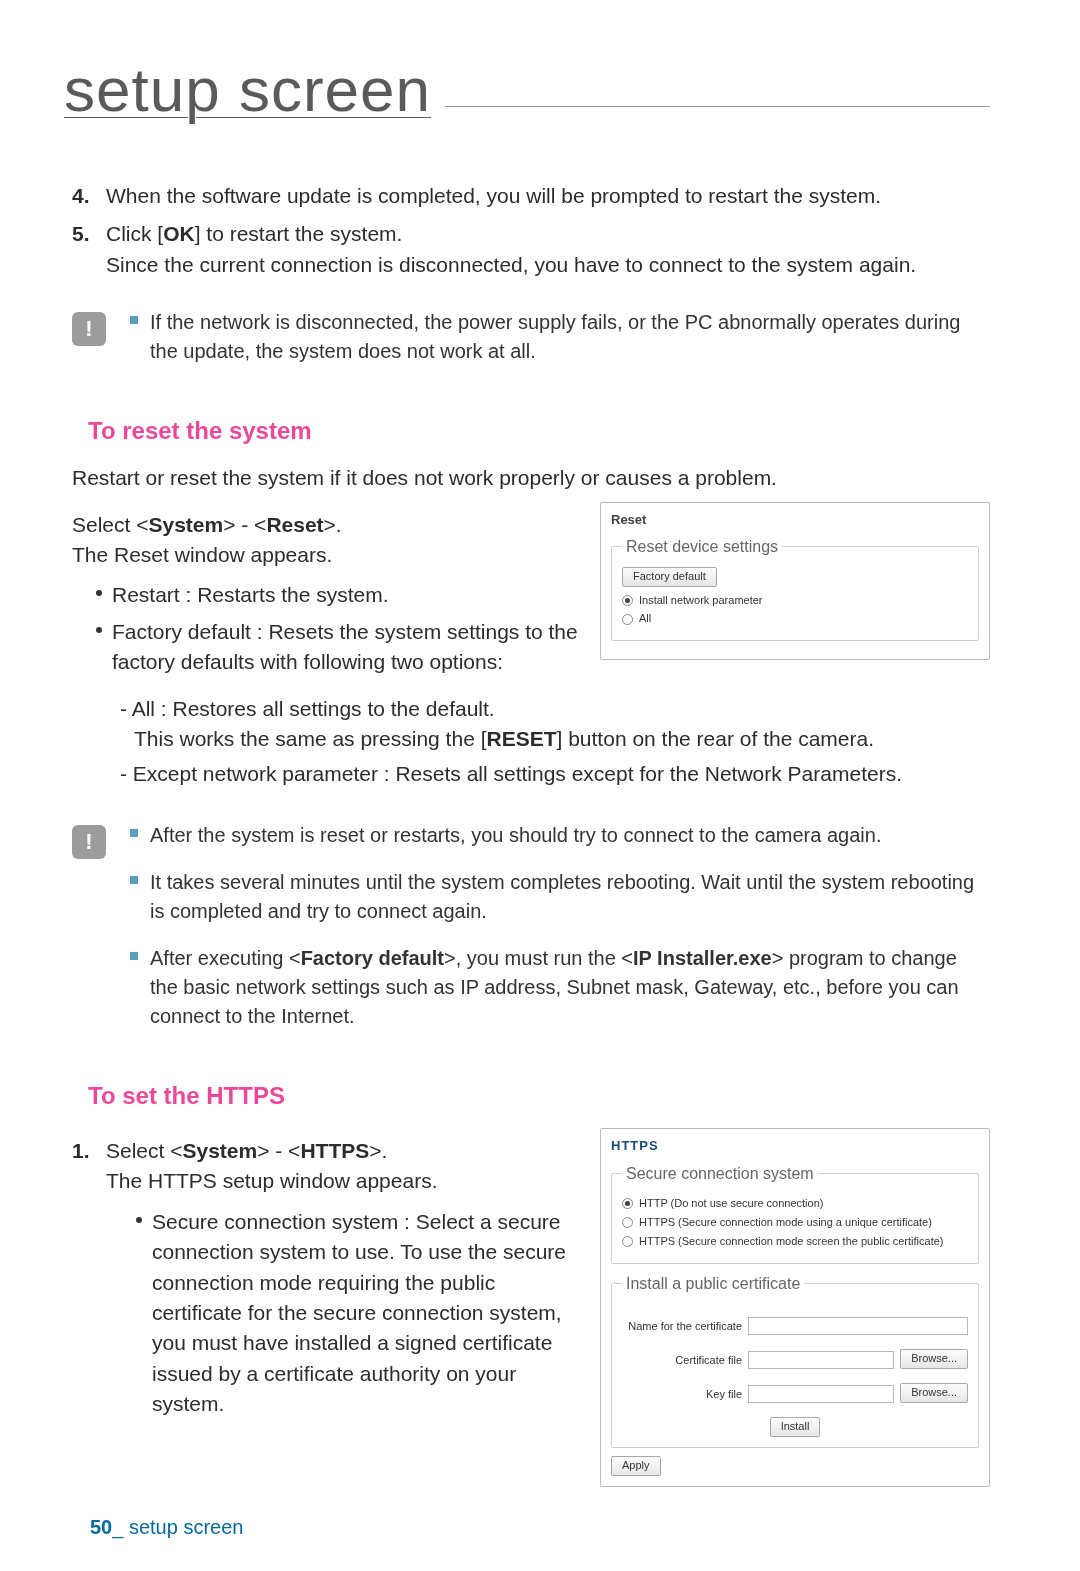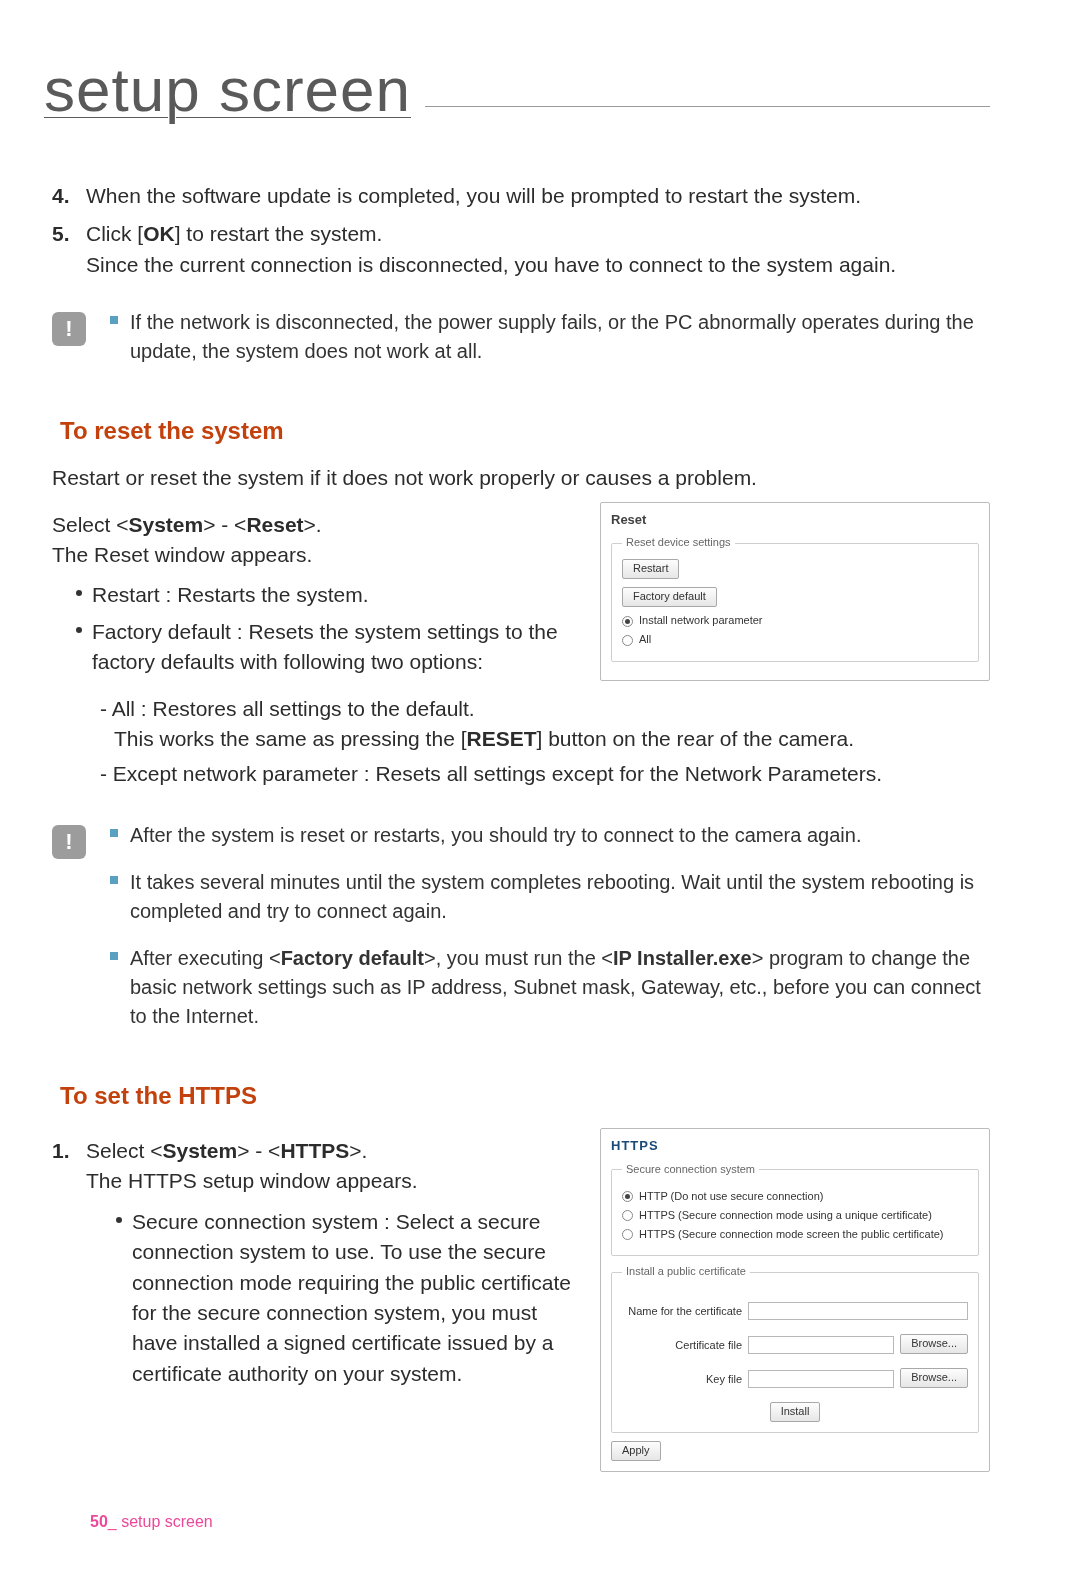--- a/index.html
+++ b/index.html
@@ -1,17 +1,17 @@
 <!DOCTYPE html>
 <html><head>
 <meta charset="utf-8">
 <style>
   * { box-sizing: border-box; margin: 0; padding: 0; }
   html, body { width: 1080px; background: #fff; font-family: Arial, Helvetica, sans-serif; color: #222; }
-  .page { width: 1080px; min-height: 1571px; padding: 54px 90px 40px 44px; position: relative; }
+  .page { width: 1080px; min-height: 1571px; padding: 54px 90px 40px 64px; position: relative; }
   .title-row { display: flex; align-items: baseline; gap: 14px; margin-bottom: 8px; }
   .title {
     font-family: Arial, Helvetica, sans-serif;
     font-weight: 300;
     font-size: 62px;
     letter-spacing: 1px;
     color: #5a5a5a;
     text-decoration: underline;
     text-underline-offset: 6px;
     text-decoration-thickness: 1px;
@@ -34,21 +34,21 @@
     width: 34px; height: 34px; border-radius: 6px; background: #9c9c9c;
     display: flex; align-items: center; justify-content: center; flex: none;
     margin-top: 4px;
   }
   .caution-icon span { color: #fff; font-weight: bold; font-size: 22px; }
   .caution-list { flex: 1; }
   .caution-item { display: flex; gap: 12px; margin-bottom: 18px; font-size: 20px; color: #333; }
   .caution-bullet { width: 8px; height: 8px; background: #5aa0c3; margin-top: 8px; flex: none; }
   .caution-text { flex: 1; }
 
-  .h2 { font-weight: bold; font-size: 24px; margin: 6px 0 14px 8px; color: #c2410c; }
+  .h2 { font-weight: bold; font-size: 24px; margin: 6px 0 14px 16px; color: #ec4899; }
   .para { margin: 8px 0; }
 
   .two-col { display: flex; gap: 22px; align-items: flex-start; }
   .two-col .left { flex: 1; }
   .two-col .right { flex: none; width: 390px; }
 
   .bullet-list { margin: 10px 0; }
   .bullet-item { display: flex; gap: 10px; margin: 6px 0; }
   .bullet-dot { width: 6px; height: 6px; border-radius: 50%; background: #333; margin-top: 10px; flex: none; }
   .bullet-text { flex: 1; }
@@ -58,37 +58,37 @@
 
   
   .ui-panel {
     border: 1px solid #bbb; border-radius: 2px; background: #fff;
     font-size: 12px; color: #333; padding: 8px 10px 10px 10px;
   }
   .ui-panel .panel-title { font-weight: bold; font-size: 13px; margin-bottom: 6px; color: #414141; }
   .ui-fieldset {
     border: 1px solid #cfcfcf; border-radius: 2px; padding: 8px 10px 10px 10px; margin-bottom: 8px;
   }
-  .ui-legend { font-size: 11px; padding: 0 4px; color: #666; }
+  .ui-legend { font-size: 16px; padding: 0 4px; color: #666; }
   .ui-btn {
     display: inline-block; border: 1px solid #a8a8a8; background: linear-gradient(#fdfdfd,#e6e6e6);
     padding: 1px 10px; font-size: 11px; border-radius: 2px; color: #333;
   }
   .ui-radio-row { display: flex; align-items: center; gap: 6px; margin: 3px 0; font-size: 11px; }
   .ui-radio {
     width: 11px; height: 11px; border-radius: 50%; border: 1px solid #888; flex: none;
     display: flex; align-items: center; justify-content: center;
   }
   .ui-radio.selected::after { content: ""; width: 5px; height: 5px; border-radius: 50%; background: #444; }
   .ui-form-row { display: flex; align-items: flex-end; gap: 6px; margin: 14px 0; font-size: 11px; }
   .ui-label { text-align: right; width: 120px; }
   .ui-input { flex: 1; height: 18px; border: 1px solid #b8b8b8; background: #fff; }
   .ui-https .ui-panel-title { color: #1a4a7a; font-weight: bold; letter-spacing: 1px; font-size: 13px; }
 
-  .footer { position: absolute; bottom: 40px; left: 90px; font-size: 16px; color: #ec4899; }
+  .footer { position: absolute; bottom: 32px; left: 90px; font-size: 20px; color: #0369a1; }
   .footer .pagenum { font-weight: bold; }
 </style>
 </head>
 <body>
 
 <div class="page">
 
   <div class="title-row">
     <span class="title">setup screen</span>
     <hr class="title-rule">
@@ -141,23 +141,20 @@
             <div class="bullet-text">Factory default : Resets the system settings to the factory defaults with following two options:</div>
           </div>
         </div>
       </div>
 
       <div class="right">
         <div class="ui-panel">
           <div class="panel-title">Reset</div>
           <fieldset class="ui-fieldset">
             <legend class="ui-legend">Reset device settings</legend>
-            <div style="margin-bottom:8px;">
-              <span class="ui-btn">Restart</span>
-            </div>
             <div style="margin-bottom:6px;">
               <span class="ui-btn">Factory default</span>
             </div>
             <div class="ui-radio-row">
               <span class="ui-radio selected"></span>
               <span>Install network parameter</span>
             </div>
             <div class="ui-radio-row">
               <span class="ui-radio"></span>
               <span>All</span>

